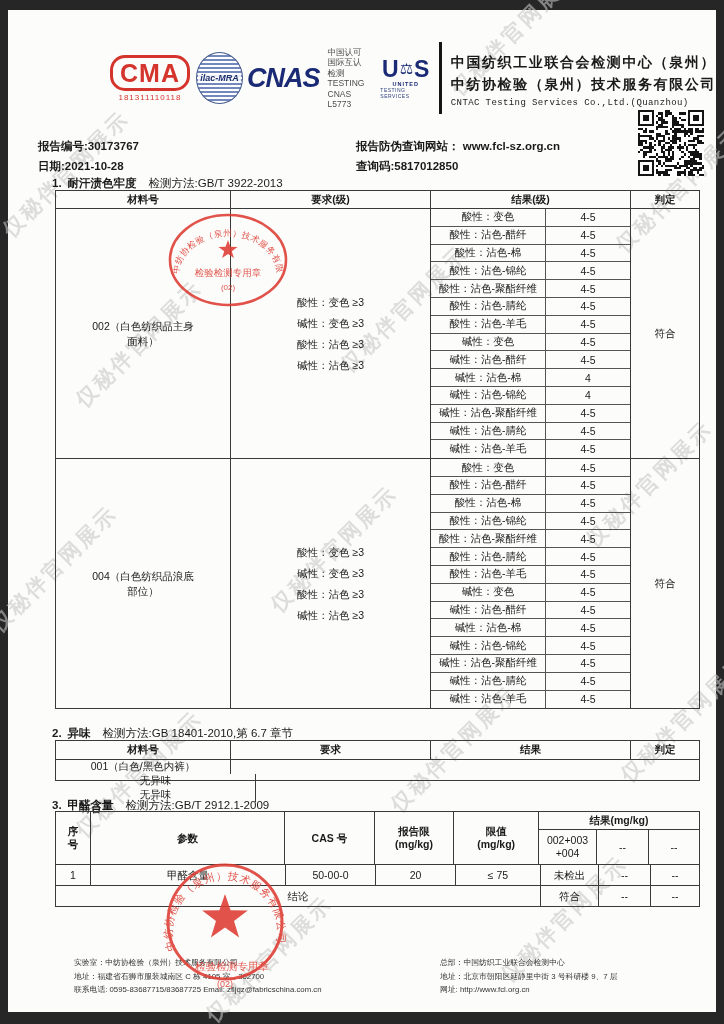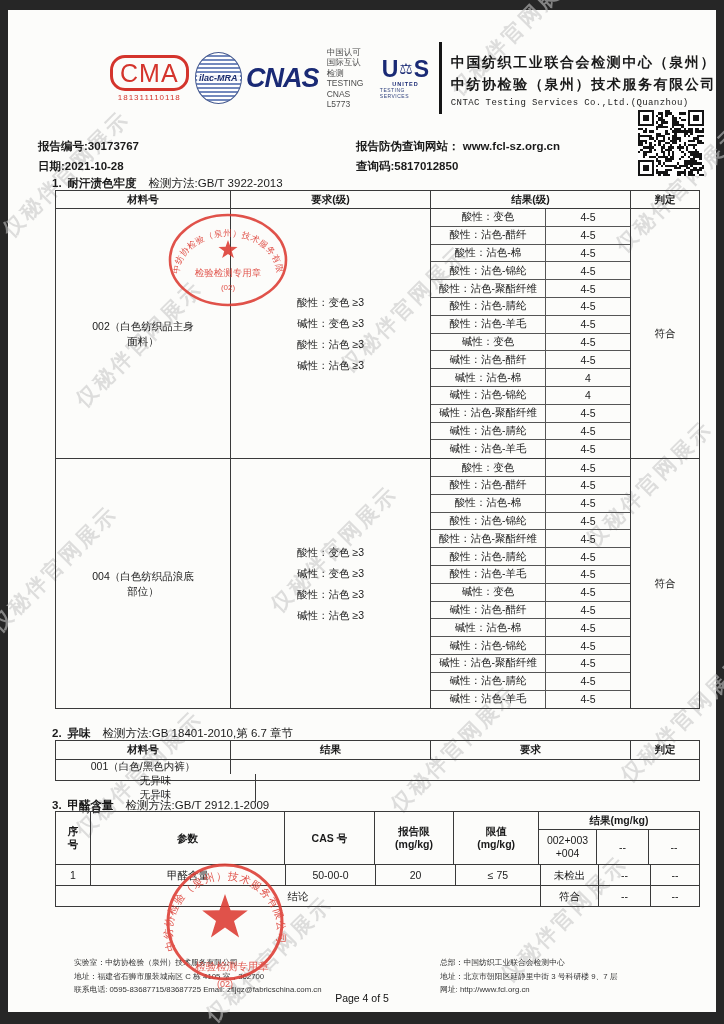--- a/index.html
+++ b/index.html
@@ -14,21 +14,21 @@
   .wm-layer { position:absolute; inset:0; z-index:1; pointer-events:none; }
   .wm { position:absolute; font-size:21px; font-weight:bold; letter-spacing:3px;
         color:#c7c7c7; opacity:.58; white-space:nowrap; transform:rotate(-45deg); }
 
   .content { position:absolute; left:8px; top:10px; width:708px; height:1002px; z-index:2; }
 
   
   .logos { position:absolute; top:30px; left:102px; height:76px; display:flex; align-items:center; }
   .cma { text-align:center; color:#d4342c; margin-right:6px; }
   .cma-box { display:inline-block; border:3px solid #d4342c; border-radius:15px;
-             padding:0 7px; font-size:25px; font-weight:normal; line-height:30px; letter-spacing:1px; }
+             padding:0 7px; font-size:25px; font-weight:bold; line-height:30px; letter-spacing:1px; }
   .cma-number { font-size:8px; letter-spacing:1px; margin-top:2px; }
   .ilac { width:52px; height:52px; border-radius:50%; border:1px solid #44598f; margin-right:4px;
           background:repeating-linear-gradient(0deg,#ffffff 0 2px,#7389bd 2px 4px);
           display:flex; align-items:center; justify-content:center;text-align:center; }
   .ilac-label { font-size:9px; font-weight:bold; font-style:italic; color:#1c2e6e;
                 background:rgba(255,255,255,.85); padding:0 2px; border-radius:2px; }
   .cnas { font-size:27px; font-weight:bold; font-style:italic; color:#1a2a75;
           letter-spacing:-1px; margin-right:8px; }
   .accred { font-size:8.5px; line-height:10.5px; color:#4d4d4d; margin-right:8px; }
   .uts { display:flex; flex-direction:column; align-items:center; color:#1a2a75; margin-right:8px; }
@@ -683,22 +683,22 @@
       <div class="g-ver">符合</div>
     </div>
   </div>
 
   <div class="sec-title st2">
     <b>2.</b><b>异味</b><span class="method">检测方法:GB 18401-2010,第 6.7 章节</span>
   </div>
   <div class="t2">
     <div class="t-head">
       <div class="hc w-mat">材料号</div>
+      <div class="hc w-req">要求</div>
       <div class="hc w-res">结果</div>
-      <div class="hc w-req">要求</div>
       <div class="hc w-ver">判定</div>
     </div>
     <div class="t2-row">
       <div class="hc w-mat">001（白色/黑色内裤）</div>
       <div class="hc w-req">无异味</div>
       <div class="hc w-res">无异味</div>
       <div class="hc w-ver">符合</div>
     </div>
   </div>
 
@@ -748,21 +748,20 @@
     <div>实验室：中纺协检验（泉州）技术服务有限公司</div>
     <div>地址：福建省石狮市服装城南区 C 栋 4105 室，362700</div>
     <div>联系电话: 0595-83687715/83687725 Email: zfljqz@fabricschina.com.cn</div>
   </div>
   <div class="f-col f-hq">
     <div>总部：中国纺织工业联合会检测中心</div>
     <div>地址：北京市朝阳区延静里中街 3 号科研楼 9、7 层</div>
     <div>网址: http://www.fcl.org.cn</div>
   </div>
 
-  <div class="page-num">Page 4 of 5</div>
 
   <div class="stamp stamp-oval">
     <svg viewBox="0 0 124 100" width="124" height="100">
       <defs>
           <path id="oval-arc" d="M 13 64 A 49 38 0 1 1 111 64" fill="none"></path>
         </defs>
       <ellipse cx="62" cy="50" rx="58" ry="45" fill="none" stroke="#dd3b32" stroke-width="2.6"></ellipse>
       <polygon fill="#dd3b32" points="62,30 64.4,36.8 71.5,36.9 65.8,41.2 67.9,48.1 62,44 56.1,48.1 58.2,41.2 52.5,36.9 59.6,36.8"></polygon>
       <text font-size="8.6" fill="#dd3b32" letter-spacing="0.5"><textPath href="#oval-arc">中纺协检验（泉州）技术服务有限公司</textPath></text>
       <text x="62" y="66" text-anchor="middle" font-size="9.5" fill="#dd3b32">检验检测专用章</text>

